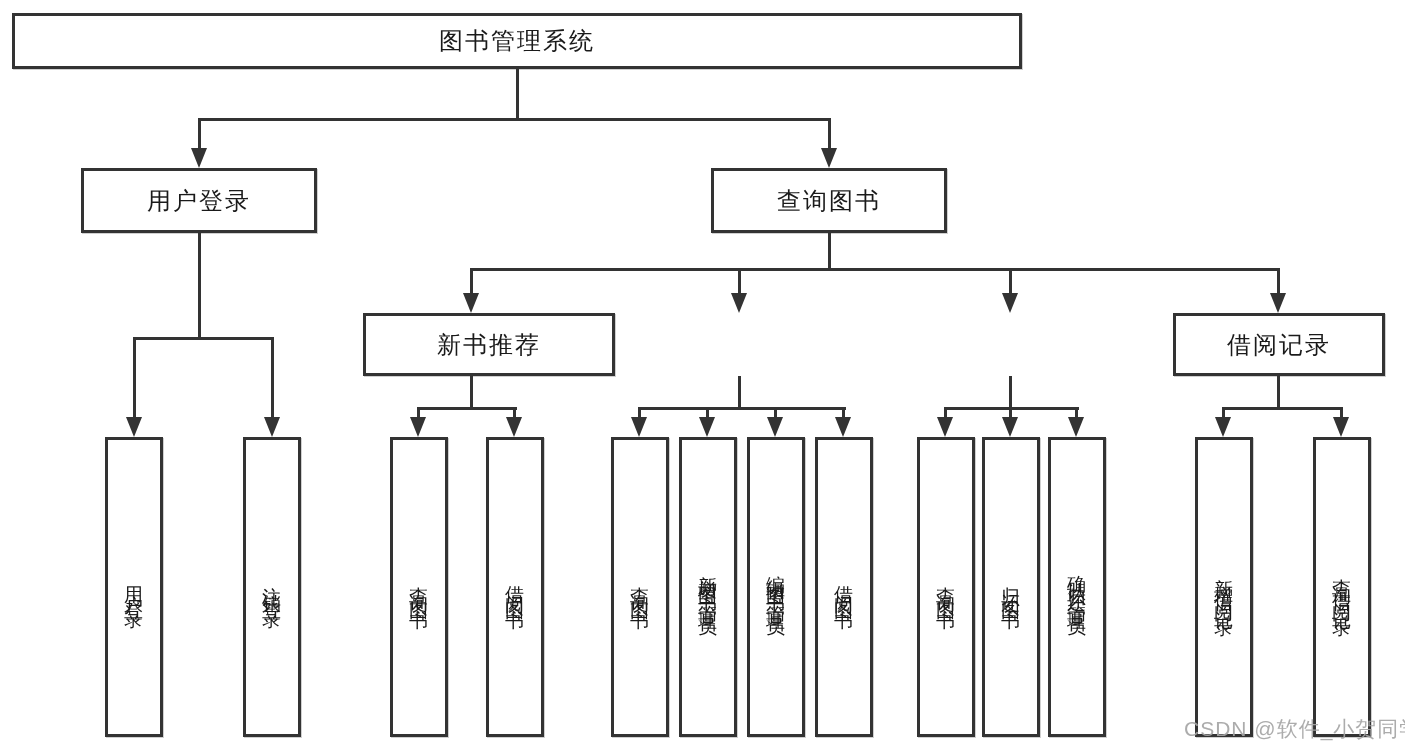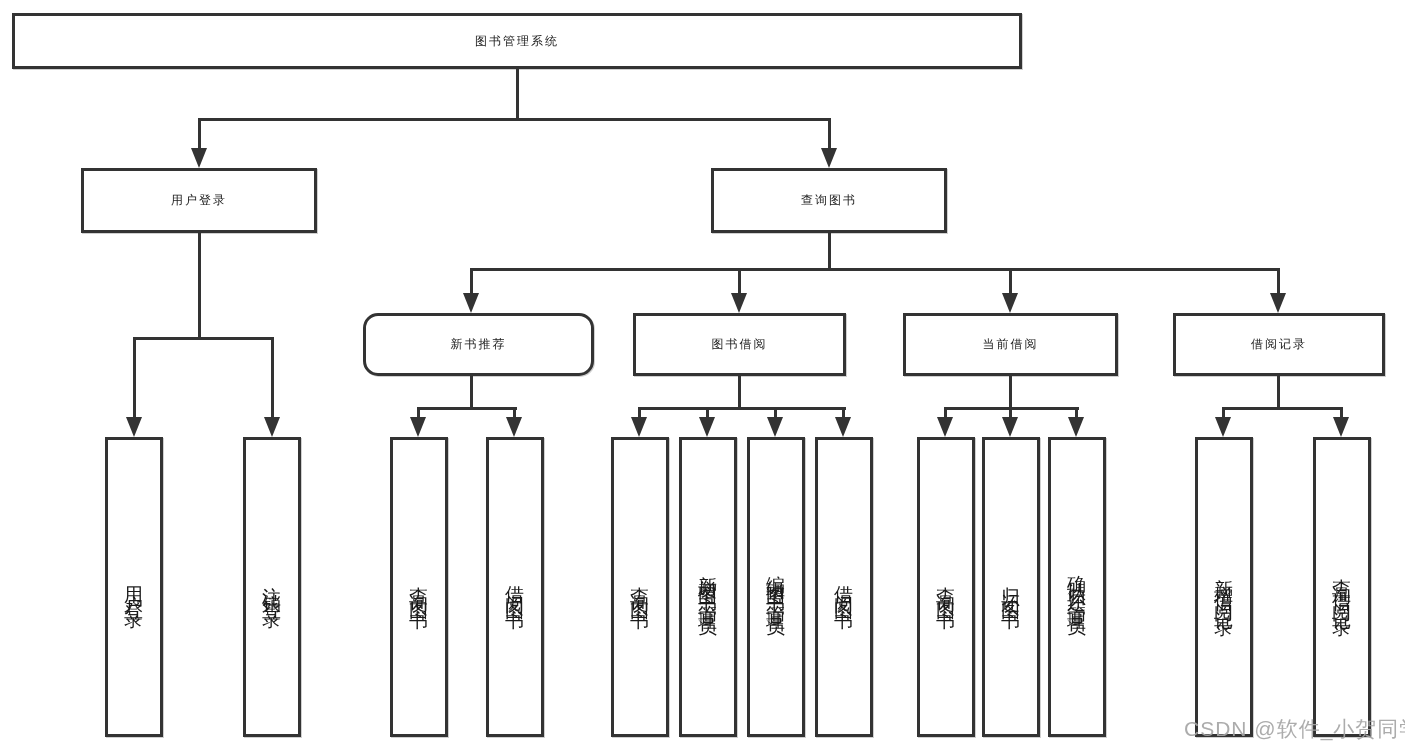--- a/index.html
+++ b/index.html
@@ -18,21 +18,21 @@
   }
   
   .hnode {
     position: absolute;
     box-sizing: border-box;
     border: 3px solid #333333;
     background: #ffffff;
     display: flex;
     align-items: center;
     justify-content: center;
-    font-size: 12px;
+    font-size: 24px;
     letter-spacing: 2px;
     color: #1a1a1a;
     box-shadow: 1px 1px 0 rgba(120,120,120,.35);
   }
   
   .vnode {
     position: absolute;
     box-sizing: border-box;
     border: 3px solid #333333;
     background: #ffffff;
@@ -93,28 +93,22 @@
     <span>图书管理系统</span>
   </div>
 
   <div class="hnode" style="left:81px; top:168px; width:236px; height:65px;">
     <span>用户登录</span>
   </div>
   <div class="hnode" style="left:711px; top:168px; width:236px; height:65px;">
     <span>查询图书</span>
   </div>
 
-  <div class="hnode" style="left:363px; top:313px; width:231px; height:63px;border-radius:15px;">
+  <div class="hnode" style="left:363px; top:313px; width:252px; height:63px;">
     <span>新书推荐</span>
-  </div>
-  <div class="hnode" style="left:633px; top:313px; width:213px; height:63px;">
-    <span>图书借阅</span>
-  </div>
-  <div class="hnode" style="left:903px; top:313px; width:215px; height:63px;">
-    <span>当前借阅</span>
   </div>
   <div class="hnode" style="left:1173px; top:313px; width:212px; height:63px;">
     <span>借阅记录</span>
   </div>
 
   <div class="vnode" style="left:105px;">
     <span class="vtext">用户登录</span>
   </div>
   <div class="vnode" style="left:243px;">
     <span class="vtext">注销登录</span>

